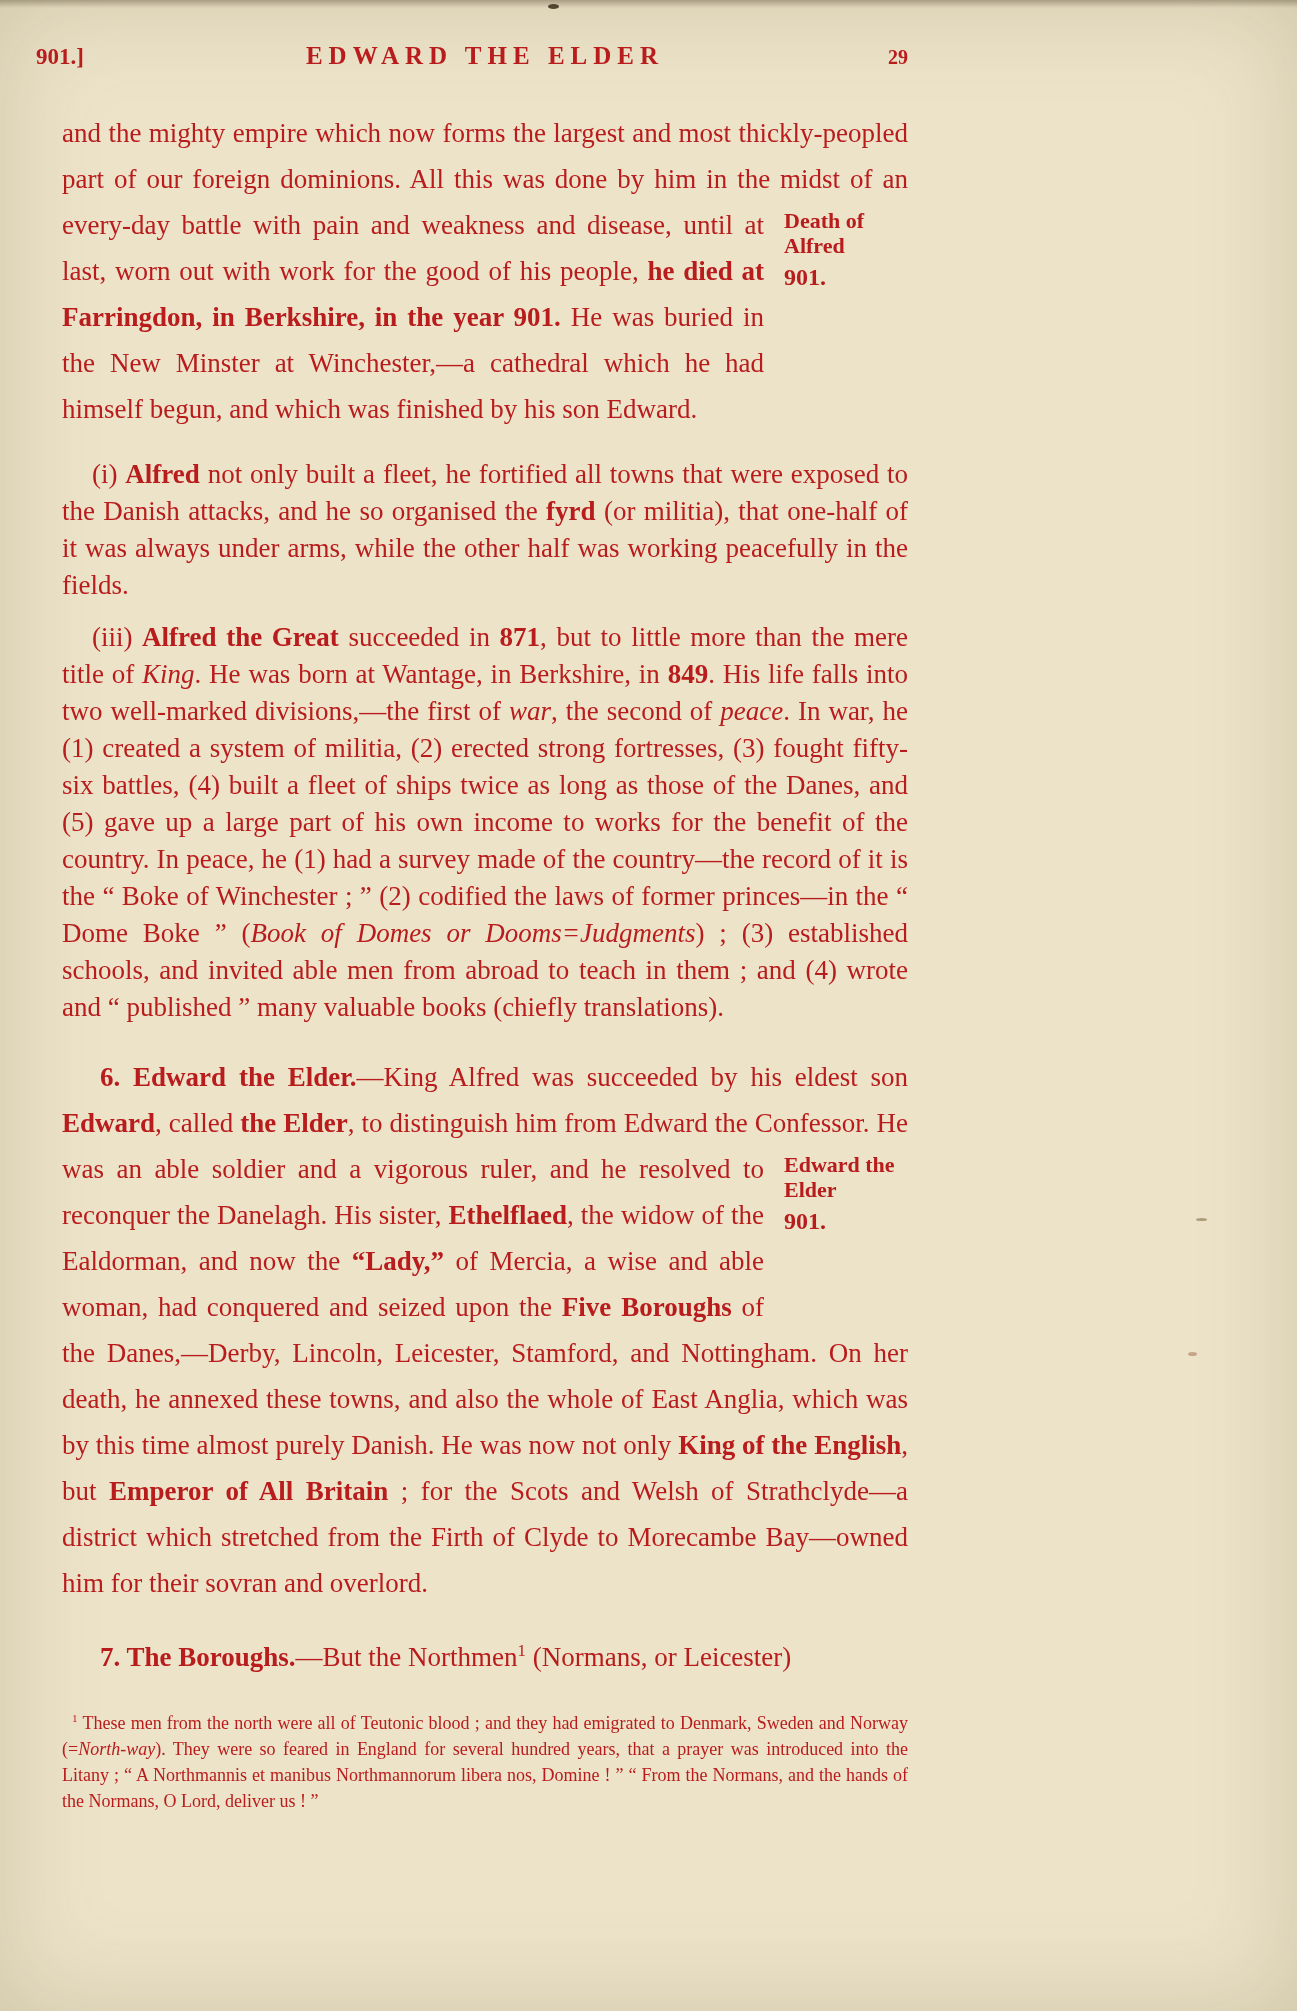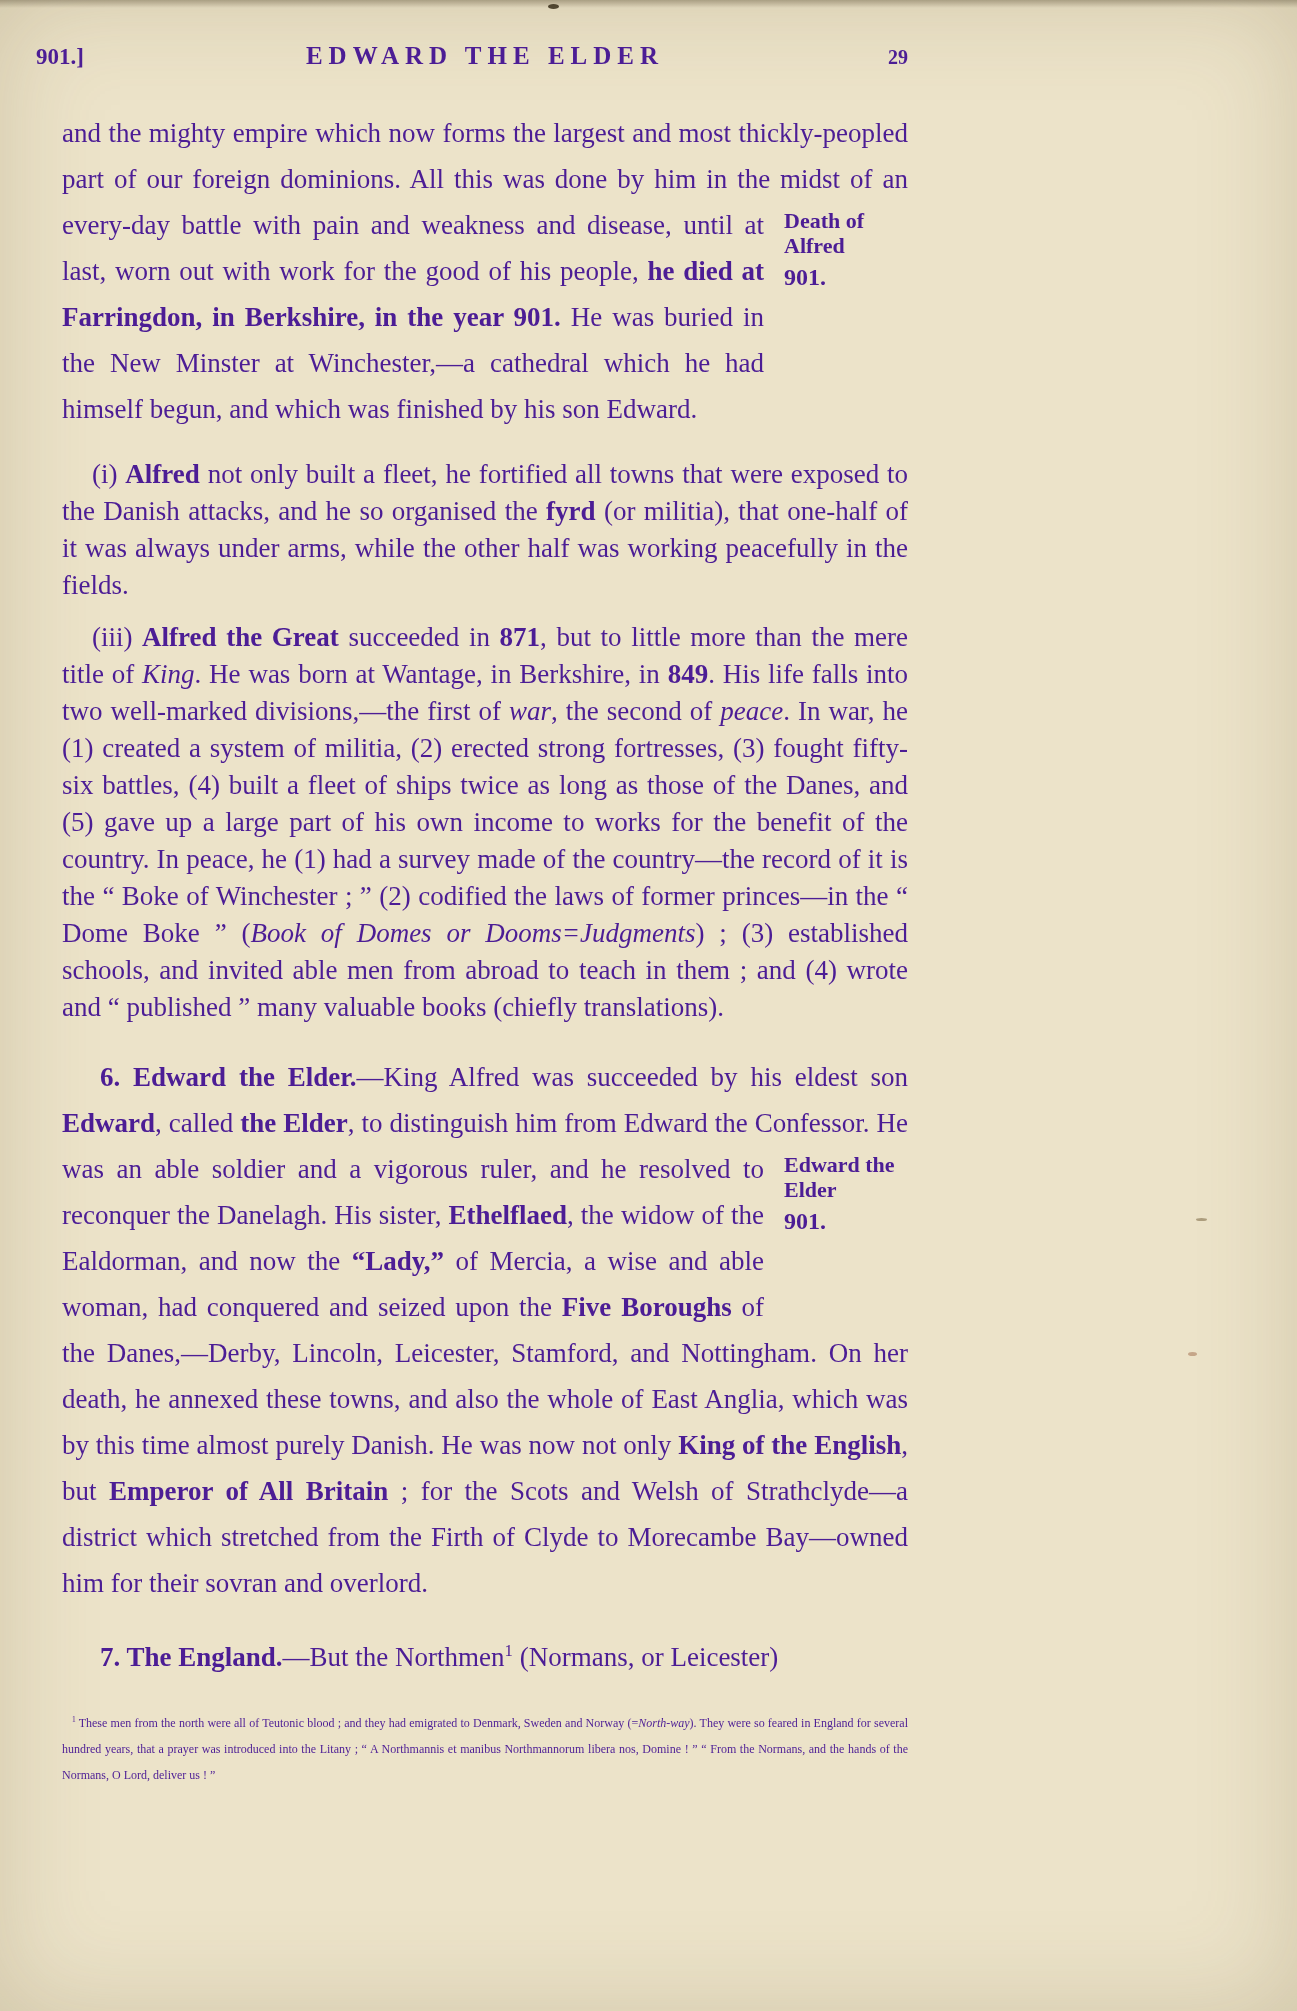--- a/index.html
+++ b/index.html
@@ -6,21 +6,21 @@
   html, body { margin: 0; padding: 0; }
   body {
     background: #cfc6ab;
     font-family: "Liberation Serif", "DejaVu Serif", serif;
   }
   .page {
     position: relative;
     width: 1297px;
     height: 2011px;
     background: #ece3c9;
-    color: #4c1d95;
+    color: #b91c1c;
     overflow: hidden;
     box-shadow: inset 0 0 100px rgba(116, 96, 56, 0.22);
     font-family: Liberation Serif, serif;
   }
   .scan-edge-top {
     position: absolute; top: 0; left: 0; right: 0; height: 8px;
     background: linear-gradient(180deg, rgba(70,58,34,0.35), rgba(70,58,34,0));
   }
   .content {
     position: absolute;
@@ -48,21 +48,21 @@
   .note-para {
     font-size: 27px;
     line-height: 37px;
     text-align: justify;
     text-indent: 30px;
     margin: 15px 0 0 0;
   }
   .note-para.first { margin-top: 24px; }
 
   .footnote-para {
-    font-size: 12px;
+    font-size: 18px;
     line-height: 26px;
     text-align: justify;
     text-indent: 10px;
     margin: 30px 0 4px 0;
   }
 
   .sidenote {
     float: right; clear: right;
     width: 124px;
     margin: 6px 0 10px 20px;
@@ -114,18 +114,18 @@
     <section class="notes-block">
       <p class="note-para first"><span class="seg">(i) </span><span class="seg seg-b">Alfred</span><span class="seg"> not only built a fleet, he fortified all towns that were exposed to the Danish attacks, and he so organised the </span><span class="seg seg-b">fyrd</span><span class="seg"> (or militia), that one-half of it was always under arms, while the other half was working peacefully in the fields.</span></p>
       <p class="note-para"><span class="seg">(iii) </span><span class="seg seg-b">Alfred the Great</span><span class="seg"> succeeded in </span><span class="seg seg-b">871</span><span class="seg">, but to little more than the mere title of </span><span class="seg seg-i">King</span><span class="seg">. He was born at Wantage, in Berkshire, in </span><span class="seg seg-b">849</span><span class="seg">. His life falls into two well-marked divisions,—the first of </span><span class="seg seg-i">war</span><span class="seg">, the second of </span><span class="seg seg-i">peace</span><span class="seg">. In war, he (1) created a system of militia, (2) erected strong fortresses, (3) fought fifty-six battles, (4) built a fleet of ships twice as long as those of the Danes, and (5) gave up a large part of his own income to works for the benefit of the country. In peace, he (1) had a survey made of the country—the record of it is the “ Boke of Winchester ; ” (2) codified the laws of former princes—in the “ Dome Boke ” (</span><span class="seg seg-i">Book of Domes or Dooms=Judgments</span><span class="seg">) ; (3) established schools, and invited able men from abroad to teach in them ; and (4) wrote and “ published ” many valuable books (chiefly translations).</span></p>
     </section>
 
     <p class="body-para section-para"><span><span class="seg seg-b">6. </span><span class="seg seg-b">Edward the Elder.</span><span class="seg">—King Alfred was succeeded by his eldest son </span><span class="seg seg-b">Edward</span><span class="seg">, called </span><span class="seg seg-b">the Elder</span><span class="seg">, to distinguish him from Edward the Confessor. </span></span><span class="sidenote">
           <span class="sidenote-label">Edward the Elder</span>
           <span class="sidenote-year">901.</span>
         </span><span><span class="seg">He was an able soldier and a vigorous ruler, and he resolved to reconquer the Danelagh. His sister, </span><span class="seg seg-b">Ethelflaed</span><span class="seg">, the widow of the Ealdorman, and now the </span><span class="seg seg-b">“Lady,”</span><span class="seg"> of Mercia, a wise and able woman, had conquered and seized upon the </span><span class="seg seg-b">Five Boroughs</span><span class="seg"> of the Danes,—Derby, Lincoln, Leicester, Stamford, and Nottingham. On her death, he annexed these towns, and also the whole of East Anglia, which was by this time almost purely Danish. He was now not only </span><span class="seg seg-b">King of the English</span><span class="seg">, but </span><span class="seg seg-b">Emperor of All Britain</span><span class="seg"> ; for the Scots and Welsh of Strathclyde—a district which stretched from the Firth of Clyde to Morecambe Bay—owned him for their sovran and overlord.</span></span></p>
 
-    <p class="body-para section-para"><span class="seg seg-b">7. </span><span class="seg seg-b">The England.</span><span class="seg">—But the Northmen</span><span class="seg seg-sup">1</span><span class="seg"> (Normans, or Leicester)</span></p>
+    <p class="body-para section-para"><span class="seg seg-b">7. </span><span class="seg seg-b">The Boroughs.</span><span class="seg">—But the Northmen</span><span class="seg seg-sup">1</span><span class="seg"> (Normans, or Leicester)</span></p>
 
     <p class="footnote-para"><span class="seg seg-sup">1</span><span class="seg"> These men from the north were all of Teutonic blood ; and they had emigrated to Denmark, Sweden and Norway (=</span><span class="seg seg-i">North-way</span><span class="seg">). They were so feared in England for several hundred years, that a prayer was introduced into the Litany ; “ A Northmannis et manibus Northmannorum libera nos, Domine ! ” “ From the Normans, and the hands of the Normans, O Lord, deliver us ! ”</span></p>
 
   </div>
 </div>
 
 </body></html>

